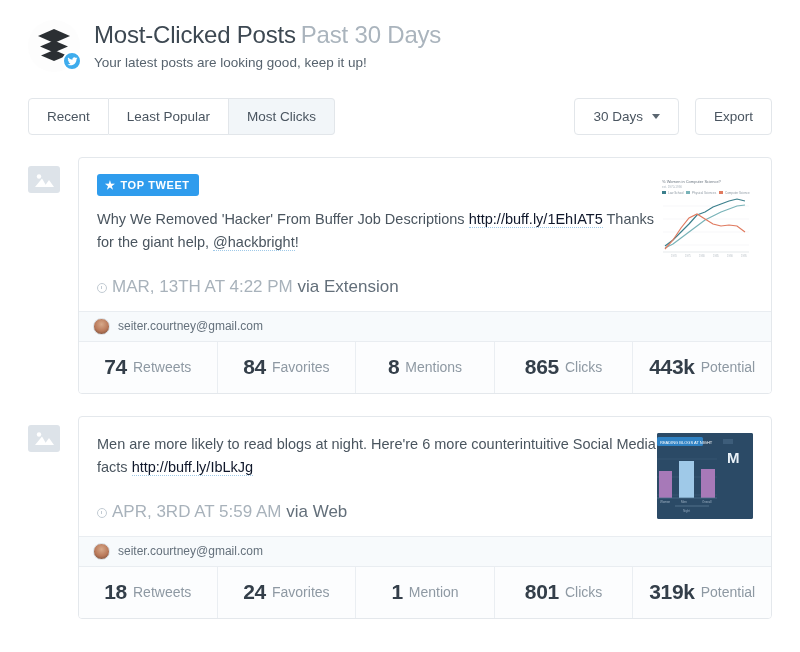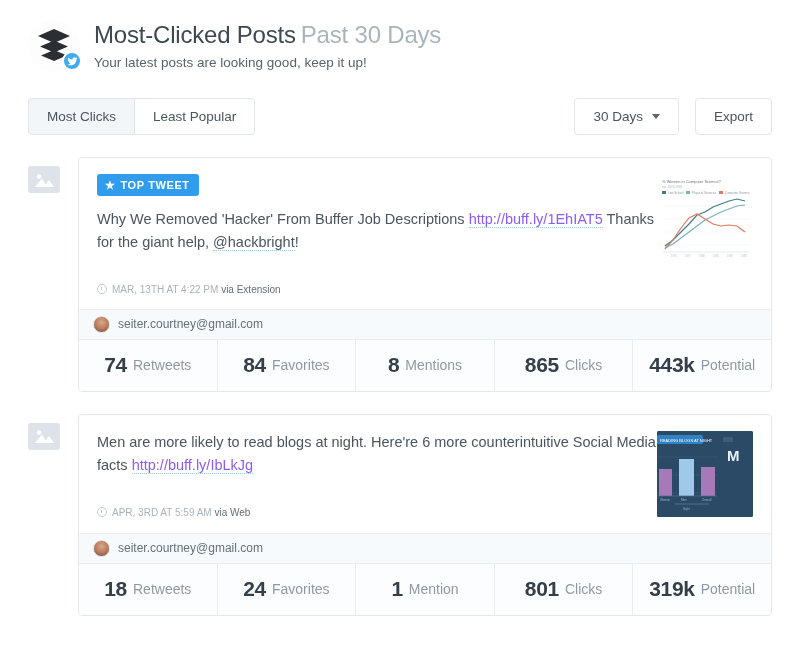--- a/index.html
+++ b/index.html
@@ -70,23 +70,23 @@
     display: inline-flex; align-items: center; gap: 5px;
     background: #2f9ced; color: #fff; border-radius: 3px;
     font-size: 11px; font-weight: 700; letter-spacing: 0.6px;
     padding: 5px 9px 5px 8px; margin-bottom: 12px;
   }
   .badge-top .star { font-size: 11px; line-height: 1; }
   .post-text {
     font-size: 14.5px; line-height: 1.62; color: #4a555f;
     max-width: 560px; word-wrap: break-word;
   }
-  .post-text .lnk { color: #8b5cf6; border-bottom: 1px dotted #9fc9e8; }
+  .post-text .lnk { color: #0f172a; border-bottom: 1px dotted #9fc9e8; }
   .post-text .mention { color: #4a555f; border-bottom: 1px dotted #9fc9e8; }
-  .post-meta { font-size: 10px; color: #a8b2bb; padding: 0 0 14px 0; margin-top: 28px; }
+  .post-meta { font-size: 17px; color: #a8b2bb; padding: 0 0 14px 0; margin-top: 22px; }
   .post-meta .clock {
     display: inline-block; width: 10px; height: 10px; border-radius: 50%;
     border: 1.5px solid #c2cbd3; position: relative; top: 1.5px; margin-right: 5px;
   }
   .post-meta .clock::after {
     content: ""; position: absolute; left: 2.6px; top: 1.4px;
     width: 1.3px; height: 3.2px; background: #c2cbd3;
   }
   .post-meta .via { color: #636f7a; }
 
@@ -142,22 +142,23 @@
     <div class="titles">
       <div class="title-line">
         <span class="title-main">Most-Clicked Posts</span><span class="title-sub">Past 30 Days</span>
       </div>
       <div class="subtitle">Your latest posts are looking good, keep it up!</div>
     </div>
   </div>
 
   <div class="toolbar">
     <div class="btn-group">
+      <div class="btn">Recent</div>
+      <div class="btn">Least Popular</div>
       <div class="btn active">Most Clicks</div>
-      <div class="btn">Least Popular</div>
     </div>
     <div class="gap-16"></div>
     <div class="spacer"></div>
     <div class="btn solo">
       <span>30 Days</span>
       <span class="caret"></span>
     </div>
     <div class="gap-16"></div>
     <div class="btn solo">Export</div>
   </div>

